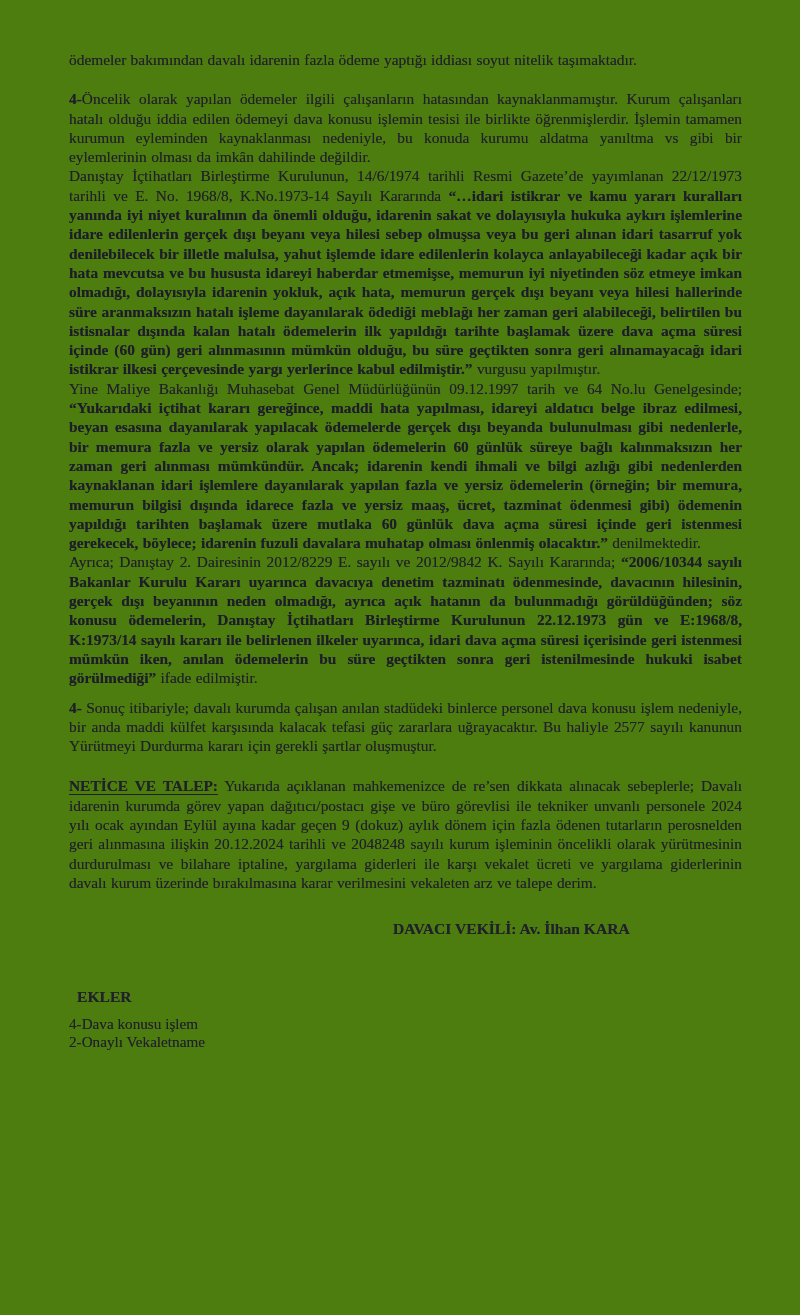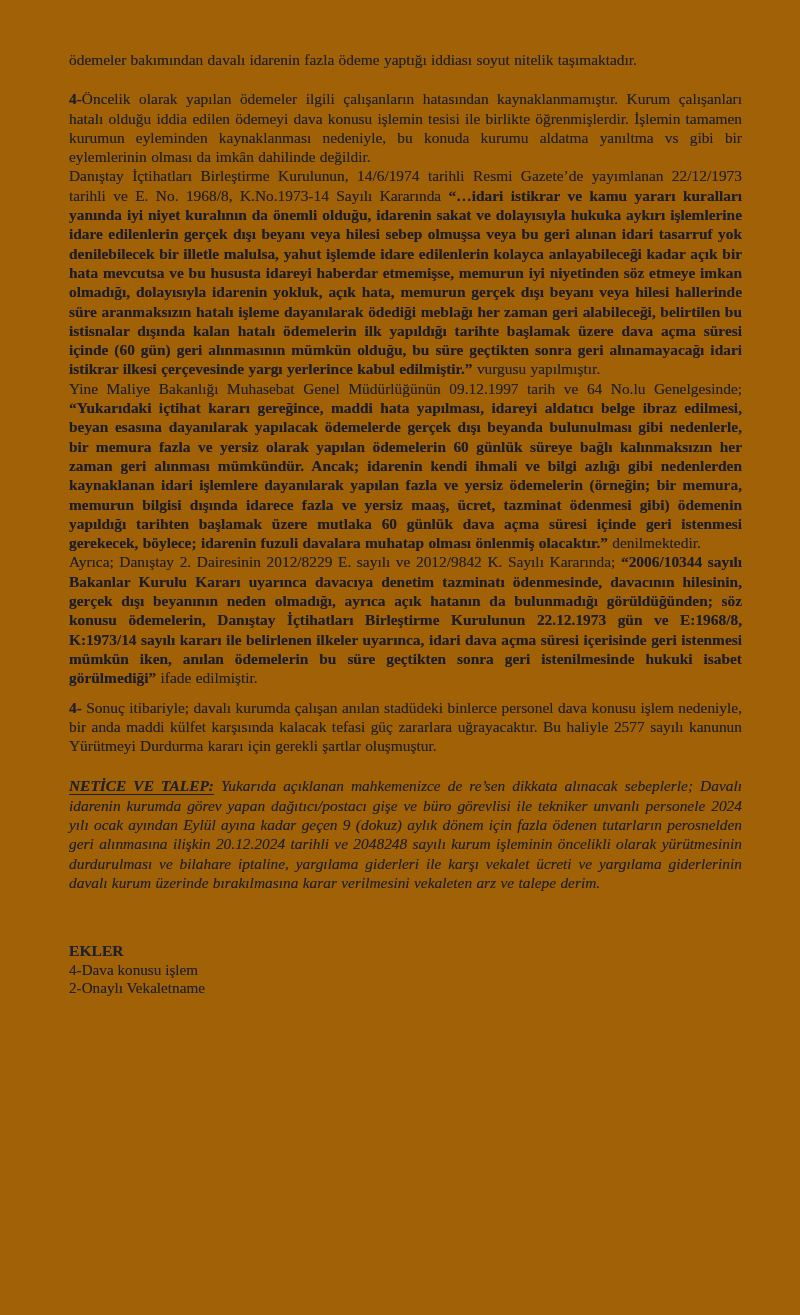--- a/index.html
+++ b/index.html
@@ -13,33 +13,33 @@
     height: 1315px;
     overflow: hidden;
     font-family: "Liberation Serif", "DejaVu Serif", serif;
     color: #20202b;
   }
   .page {
     box-sizing: border-box;
     width: 800px;
     height: 1315px;
     padding: 50px 58px 40px 69px;
-    background: #a16207;
+    background: #4d7c0f;
     text-shadow: 0 0 0.45px rgba(32,32,46,0.55);
   }
   .para {
     font-size: 15.4px;
     line-height: 19.3px;
     text-align: justify;
     margin: 0;
     word-spacing: 0.5px;
   }
   .para.gap-after { margin-bottom: 20px; }
   .para.gap-before { margin-top: 10px; }
-  .para.gap-before-sm { margin-top: 21px; font-style: italic; }
+  .para.gap-before-sm { margin-top: 21px; }
   b, .bold { font-weight: bold; color: #1c1c2a; }
   .label-underline {
     font-weight: bold;
     text-decoration: underline;
     text-underline-offset: 3px;
   }
   .signature {
     margin-top: 27px;
     padding-left: 324px;
     font-weight: bold;
@@ -47,21 +47,21 @@
     line-height: 19.3px;
     text-align: left;
   }
   .attachments {
     margin-top: 50px;
   }
   .attachments .title {
     font-weight: bold;
     font-size: 15.6px;
     line-height: 18.5px;
-    margin: 0;
+    margin: 8px;
   }
   .attachments .item {
     font-size: 15.2px;
     line-height: 18.5px;
     margin: 0;
   }
 </style>
 </head>
 <body>
 
@@ -88,20 +88,23 @@
   </p>
 
   <p class="para gap-before">
     <b>4-</b><span> Sonuç itibariyle; davalı kurumda çalışan anılan stadüdeki binlerce personel dava konusu işlem nedeniyle, bir anda maddi külfet karşısında kalacak tefasi güç zararlara uğrayacaktır. Bu haliyle 2577 sayılı kanunun Yürütmeyi Durdurma kararı için gerekli şartlar oluşmuştur.</span>
   </p>
 
   <p class="para gap-before-sm">
     <span class="label-underline">NETİCE VE TALEP:</span><span> Yukarıda açıklanan mahkemenizce de re’sen dikkata alınacak sebeplerle; Davalı idarenin kurumda görev yapan dağıtıcı/postacı gişe ve büro görevlisi ile tekniker unvanlı personele 2024 yılı ocak ayından Eylül ayına kadar geçen 9 (dokuz) aylık dönem için fazla ödenen tutarların perosnelden geri alınmasına ilişkin 20.12.2024 tarihli ve 2048248 sayılı kurum işleminin öncelikli olarak yürütmesinin durdurulması ve bilahare iptaline, yargılama giderleri ile karşı vekalet ücreti ve yargılama giderlerinin davalı kurum üzerinde bırakılmasına karar verilmesini vekaleten arz ve talepe derim.</span>
   </p>
 
+  <div class="signature">
+    <span>DAVACI VEKİLİ: Av. İlhan KARA</span>
+  </div>
 
   <div class="attachments">
     <p class="title">EKLER</p>
     <p class="item">4-Dava konusu işlem</p>
     <p class="item">2-Onaylı Vekaletname</p>
   </div>
 
 </div>
 
 </body></html>

